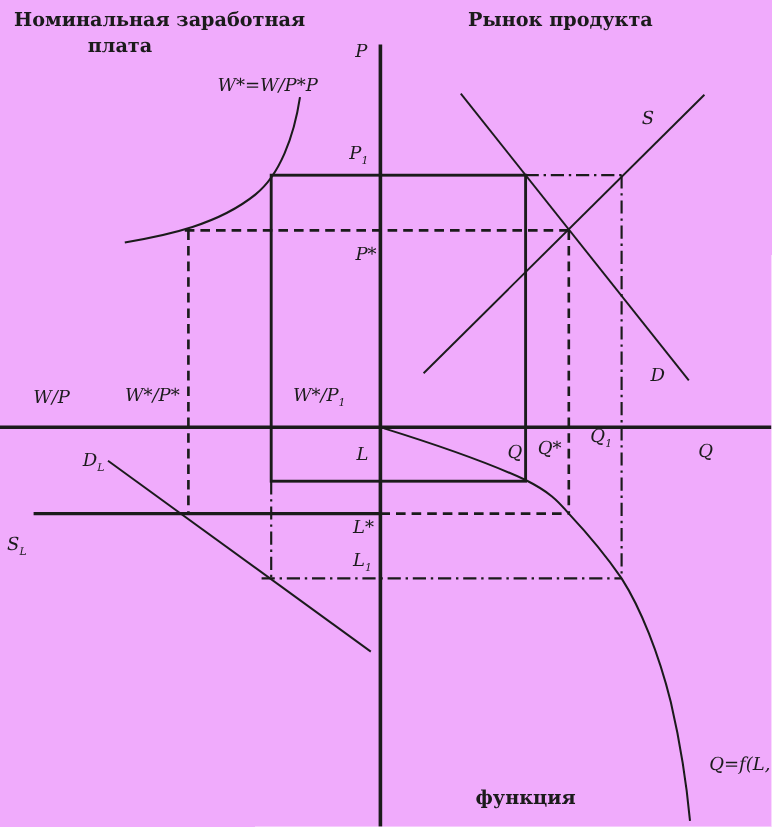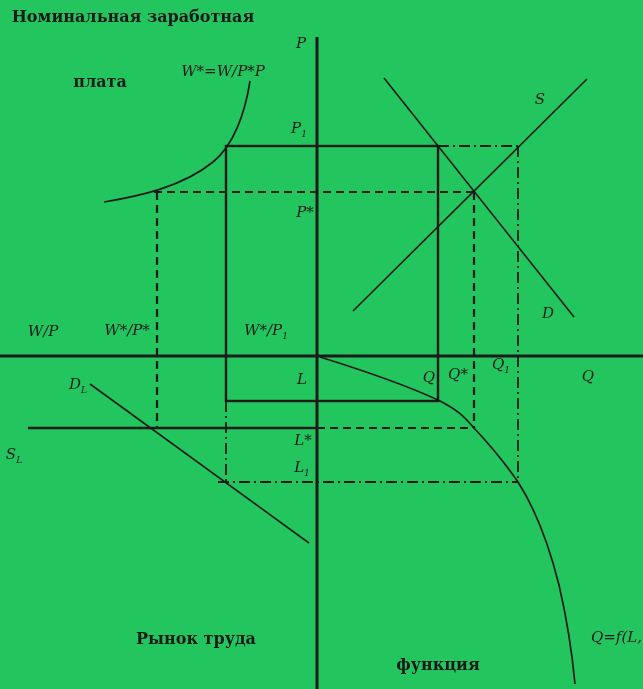--- a/index.html
+++ b/index.html
@@ -2,21 +2,21 @@
 <html><head>
 <meta charset="utf-8">
 <style>
   html, body {
     margin: 0; padding: 0;
     background: #ffffff;
   }
   #stage {
     position: relative;
     width: 643px; height: 689px;
-    background: #22c55e;
+    background: #f0abfc;
     overflow: hidden;
     font-family: "DejaVu Serif", "Liberation Serif", serif;
     color: #1b1b1b;
   }
   svg { position: absolute; left: 0; top: 0; }
   svg * { stroke: #1b1b1b; fill: none; }
   .axis      { stroke-width: 3; }
   .boldline  { stroke-width: 2.4; }
   .thickline { stroke-width: 2.6; }
   .curve     { stroke-width: 1.7; }
@@ -63,22 +63,22 @@
 
     <line class="thinline" x1="353" y1="311" x2="587" y2="79"></line>
     <line class="thinline" x1="384" y1="78" x2="574" y2="317"></line>
 
     <line class="thinline" x1="90" y1="384" x2="309" y2="543"></line>
 
     <path class="curve" d="M320,357 C365,371 410,387 438,400 C460,411 466,419 474,428 C489,444 505,463 518,482 C534,507 549,545 559,585 C566,615 572,652 575,684"></path>
   </svg>
 
   <div class="lbl title" style="left:133px; top:17px;">Номинальная заработная</div>
-  <div class="lbl title" style="left:100px; top:38px;margin-top:44px;">плата</div>
-  <div class="lbl title" style="left:196px; top:639px;">Рынок труда</div>
+  <div class="lbl title" style="left:100px; top:38px;">плата</div>
+  <div class="lbl title" style="left:467px; top:17px;">Рынок продукта</div>
   <div class="lbl title" style="left:438px; top:665px;">функция</div>
 
   <div class="lbl math" style="left:181px; top:71px;margin-left:42px;">W*=W/P*P</div>
   <div class="lbl math left-anchor" style="left:591px; top:637px;">Q=f(L, K</div>
 
   <div class="lbl math" style="left:301px; top:43px;">P</div>
   <div class="lbl math" style="left:43px; top:331px;">W/P</div>
   <div class="lbl math" style="left:588px; top:376px;">Q</div>
 
   <div class="lbl math" style="left:299px; top:130px;"><span>P</span><sub>1</sub></div>

